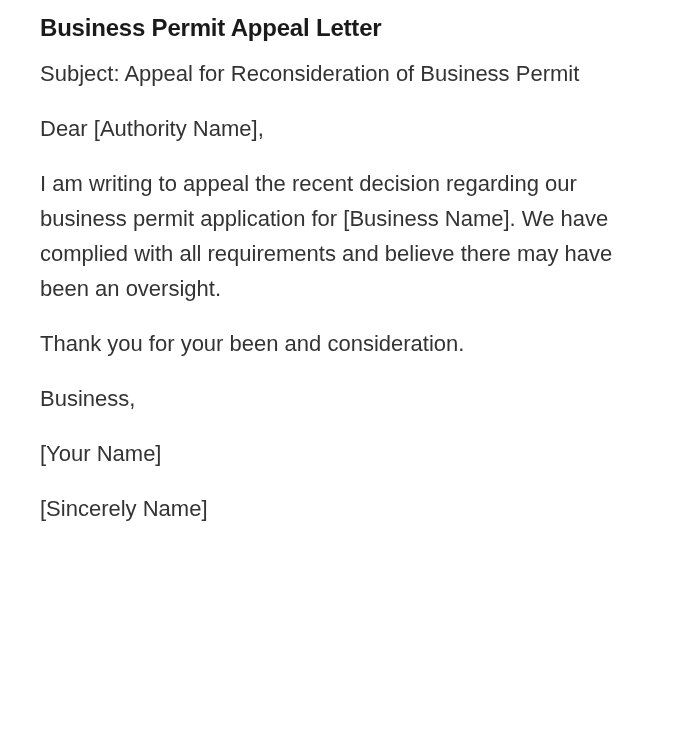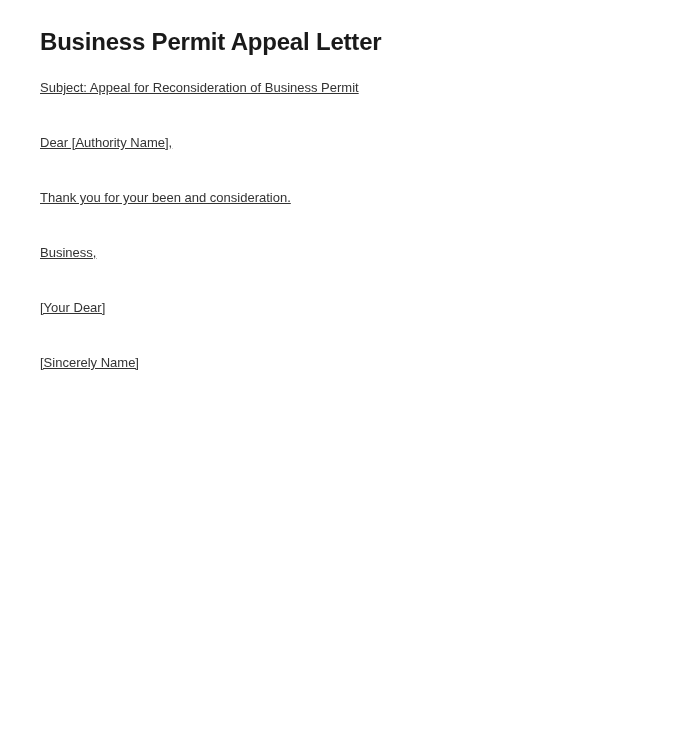--- a/index.html
+++ b/index.html
@@ -8,53 +8,53 @@
     background: #ffffff;
   }
   body {
     width: 700px;
     height: 731px;
     font-family: "Liberation Sans", "DejaVu Sans", sans-serif;
     -webkit-font-smoothing: antialiased;
     overflow: hidden;
   }
   .letter {
-    padding: 26px 0 0 40px;
+    padding: 12px 0 0 40px;
     width: 578px;
   }
   .letter-title {
     font-size: 24px;
     line-height: 31px;
     font-weight: 700;
     color: #1a1a1a;
     letter-spacing: -0.2px;
     margin: 0 0 13px 0;
   }
   .letter p {
-    font-size: 13px;
+    font-size: 22px;
     line-height: 35px;
     font-weight: 400;
     color: #333333;
     margin: 0 0 20px 0;
-    text-decoration: underline;
   }
 </style>
 </head>
 <body>
 
 <article class="letter">
   <h1 class="letter-title">Business Permit Appeal Letter</h1>
 
   <p>Subject: Appeal for Reconsideration of Business Permit</p>
 
   <p>Dear [Authority Name],</p>
 
+  <p>I am writing to appeal the recent decision regarding our business permit application for [Business Name]. We have complied with all requirements and believe there may have been an oversight.</p>
 
 
   <p>Thank you for your been and consideration.</p>
 
   <p>Business,</p>
 
-  <p>[Your Dear]</p>
+  <p>[Your Name]</p>
 
   <p>[Sincerely Name]</p>
 
 </article>
 
 </body></html>

